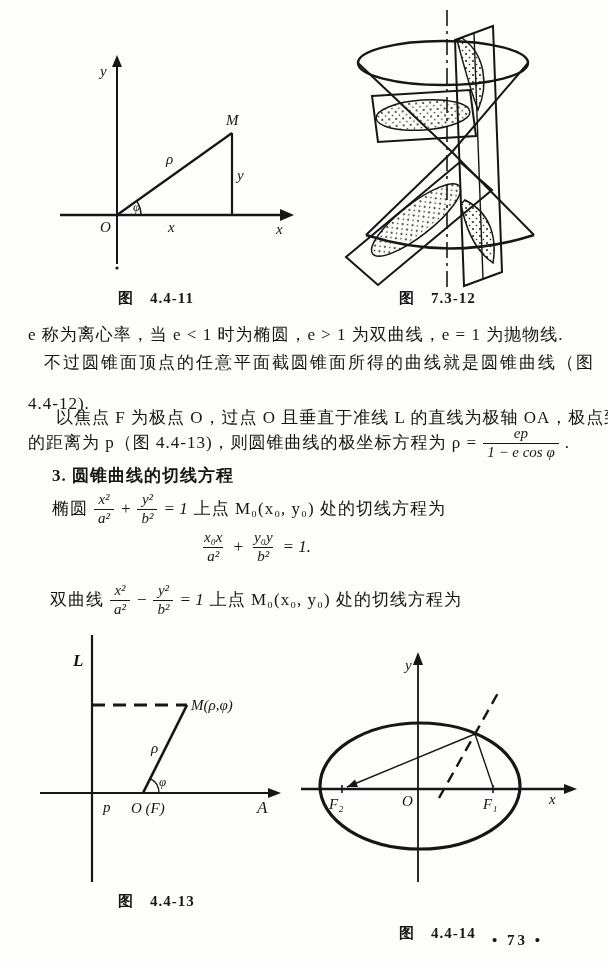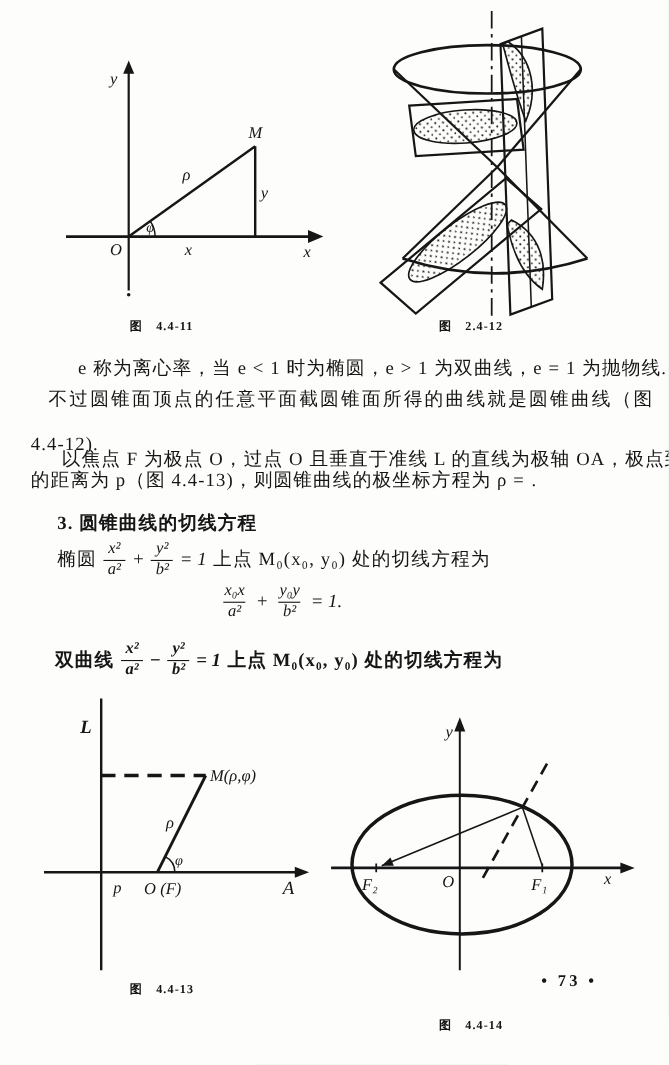--- a/index.html
+++ b/index.html
@@ -9,21 +9,21 @@
     font-family:"Liberation Serif","DejaVu Serif",serif;
   }
   .abs{position:absolute;}
   .bodyline{font-size:17px;line-height:22px;letter-spacing:1px;white-space:nowrap;}
   .mathrow{display:flex;align-items:center;gap:6px;font-size:17px;white-space:nowrap;}
   .mi{font-style:italic;}
   .frac{display:inline-flex;flex-direction:column;align-items:center;
         font-size:15px;font-style:italic;line-height:1.05;vertical-align:middle;}
   .frac .num{display:block;padding:0 4px 1px 4px;}
   .frac .den{display:block;border-top:1.6px solid #161616;padding:1px 4px 0 4px;}
-  .caption{font-size:11px;font-weight:bold;letter-spacing:1px;white-space:pre;}
+  .caption{font-size:15px;font-weight:bold;letter-spacing:1px;white-space:pre;}
   .pagenum{font-size:15px;font-weight:bold;letter-spacing:3px;}
   svg{display:block;}
   svg text{font-family:"Liberation Serif","DejaVu Serif",serif;fill:#161616;}
   .svgtxt{font-size:15px;font-style:italic;}
   .svgtxt-sm{font-size:13px;font-style:italic;}
 </style>
 </head>
 <body>
 
 <div class="page">
@@ -80,31 +80,35 @@
     <ellipse cx="85" cy="105" rx="47" ry="15" transform="rotate(-4 85 105)" fill="url(#dots12)" stroke="#161616" stroke-width="1.5"></ellipse>
 
     <polygon points="8,247 122,152 154,180 40,275" fill="none" stroke="#161616" stroke-width="2"></polygon>
     <ellipse cx="78" cy="210" rx="55" ry="16" transform="rotate(-38 78 210)" fill="url(#dots12)" stroke="#161616" stroke-width="1.5"></ellipse>
 
     <path d="M124,28 C147,44 151,74 140,100 C131,76 125,52 119,30 Z" fill="url(#dots12)" stroke="#161616" stroke-width="1.5"></path>
     <path d="M127,190 C153,203 159,228 155,253 C136,240 127,215 123,194 Z" fill="url(#dots12)" stroke="#161616" stroke-width="1.5"></path>
   </svg>
 
   <div class="abs caption" style="left:118px;top:289px;">图　4.4-11</div>
-  <div class="abs caption" style="left:399px;top:289px;">图　2.4-12</div>
-
-  <div class="abs bodyline" style="left:28px;top:324px;margin-left:43px;">e 称为离心率，当 e &lt; 1 时为椭圆，e &gt; 1 为双曲线，e = 1 为抛物线.</div>
+  <div class="abs caption" style="left:399px;top:289px;">图　7.3-12</div>
+
+  <div class="abs bodyline" style="left:28px;top:324px;">e 称为离心率，当 e &lt; 1 时为椭圆，e &gt; 1 为双曲线，e = 1 为抛物线.</div>
 
   <div class="abs bodyline" style="left:44px;top:352px;letter-spacing:2px;">不过圆锥面顶点的任意平面截圆锥面所得的曲线就是圆锥曲线（图</div>
   <div class="abs bodyline" style="left:28px;top:380px;margin-top:13px;">4.4-12).</div>
 
   <div class="abs bodyline" style="left:56px;top:407px;">以焦点 F 为极点 O，过点 O 且垂直于准线 L 的直线为极轴 OA，极点到准线</div>
 
   <div class="abs mathrow" style="left:28px;top:426px;">
     <span class="bodyline">的距离为 p（图 4.4-13)，则圆锥曲线的极坐标方程为  ρ =</span>
+    <span class="frac">
+      <span class="num">ep</span>
+      <span class="den">1 − e cos φ</span>
+    </span>
     <span>.</span>
   </div>
 
   <div class="abs bodyline" style="left:52px;top:465px;font-weight:bold;">3.  圆锥曲线的切线方程</div>
 
   <div class="abs mathrow" style="left:52px;top:492px;">
     <span class="bodyline">椭圆</span>
     <span class="frac">
       <span class="num">x²</span>
       <span class="den">a²</span>
@@ -124,21 +128,21 @@
       <span class="den">a²</span>
     </span>
     <span class="mi">+</span>
     <span class="frac">
       <span class="num">y₀y</span>
       <span class="den">b²</span>
     </span>
     <span class="mi">= 1.</span>
   </div>
 
-  <div class="abs mathrow" style="left:50px;top:583px;font-weight:bold;">
+  <div class="abs mathrow" style="left:50px;top:583px;">
     <span class="bodyline">双曲线</span>
     <span class="frac">
       <span class="num">x²</span>
       <span class="den">a²</span>
     </span>
     <span class="mi">−</span>
     <span class="frac">
       <span class="num">y²</span>
       <span class="den">b²</span>
     </span>
@@ -190,15 +194,15 @@
     <text x="112" y="34" class="svgtxt">y</text>
     <text x="256" y="168" class="svgtxt">x</text>
     <text x="109" y="170" class="svgtxt">O</text>
     <text x="36" y="173" class="svgtxt">F₂</text>
     <text x="190" y="173" class="svgtxt">F₁</text>
   </svg>
 
   <div class="abs caption" style="left:118px;top:892px;">图　4.4-13</div>
   <div class="abs caption" style="left:399px;top:924px;">图　4.4-14</div>
 
-  <div class="abs pagenum" style="left:492px;top:884px;">• 73 •</div>
+  <div class="abs pagenum" style="left:492px;top:932px;">• 73 •</div>
 
 </div>
 
 </body></html>

